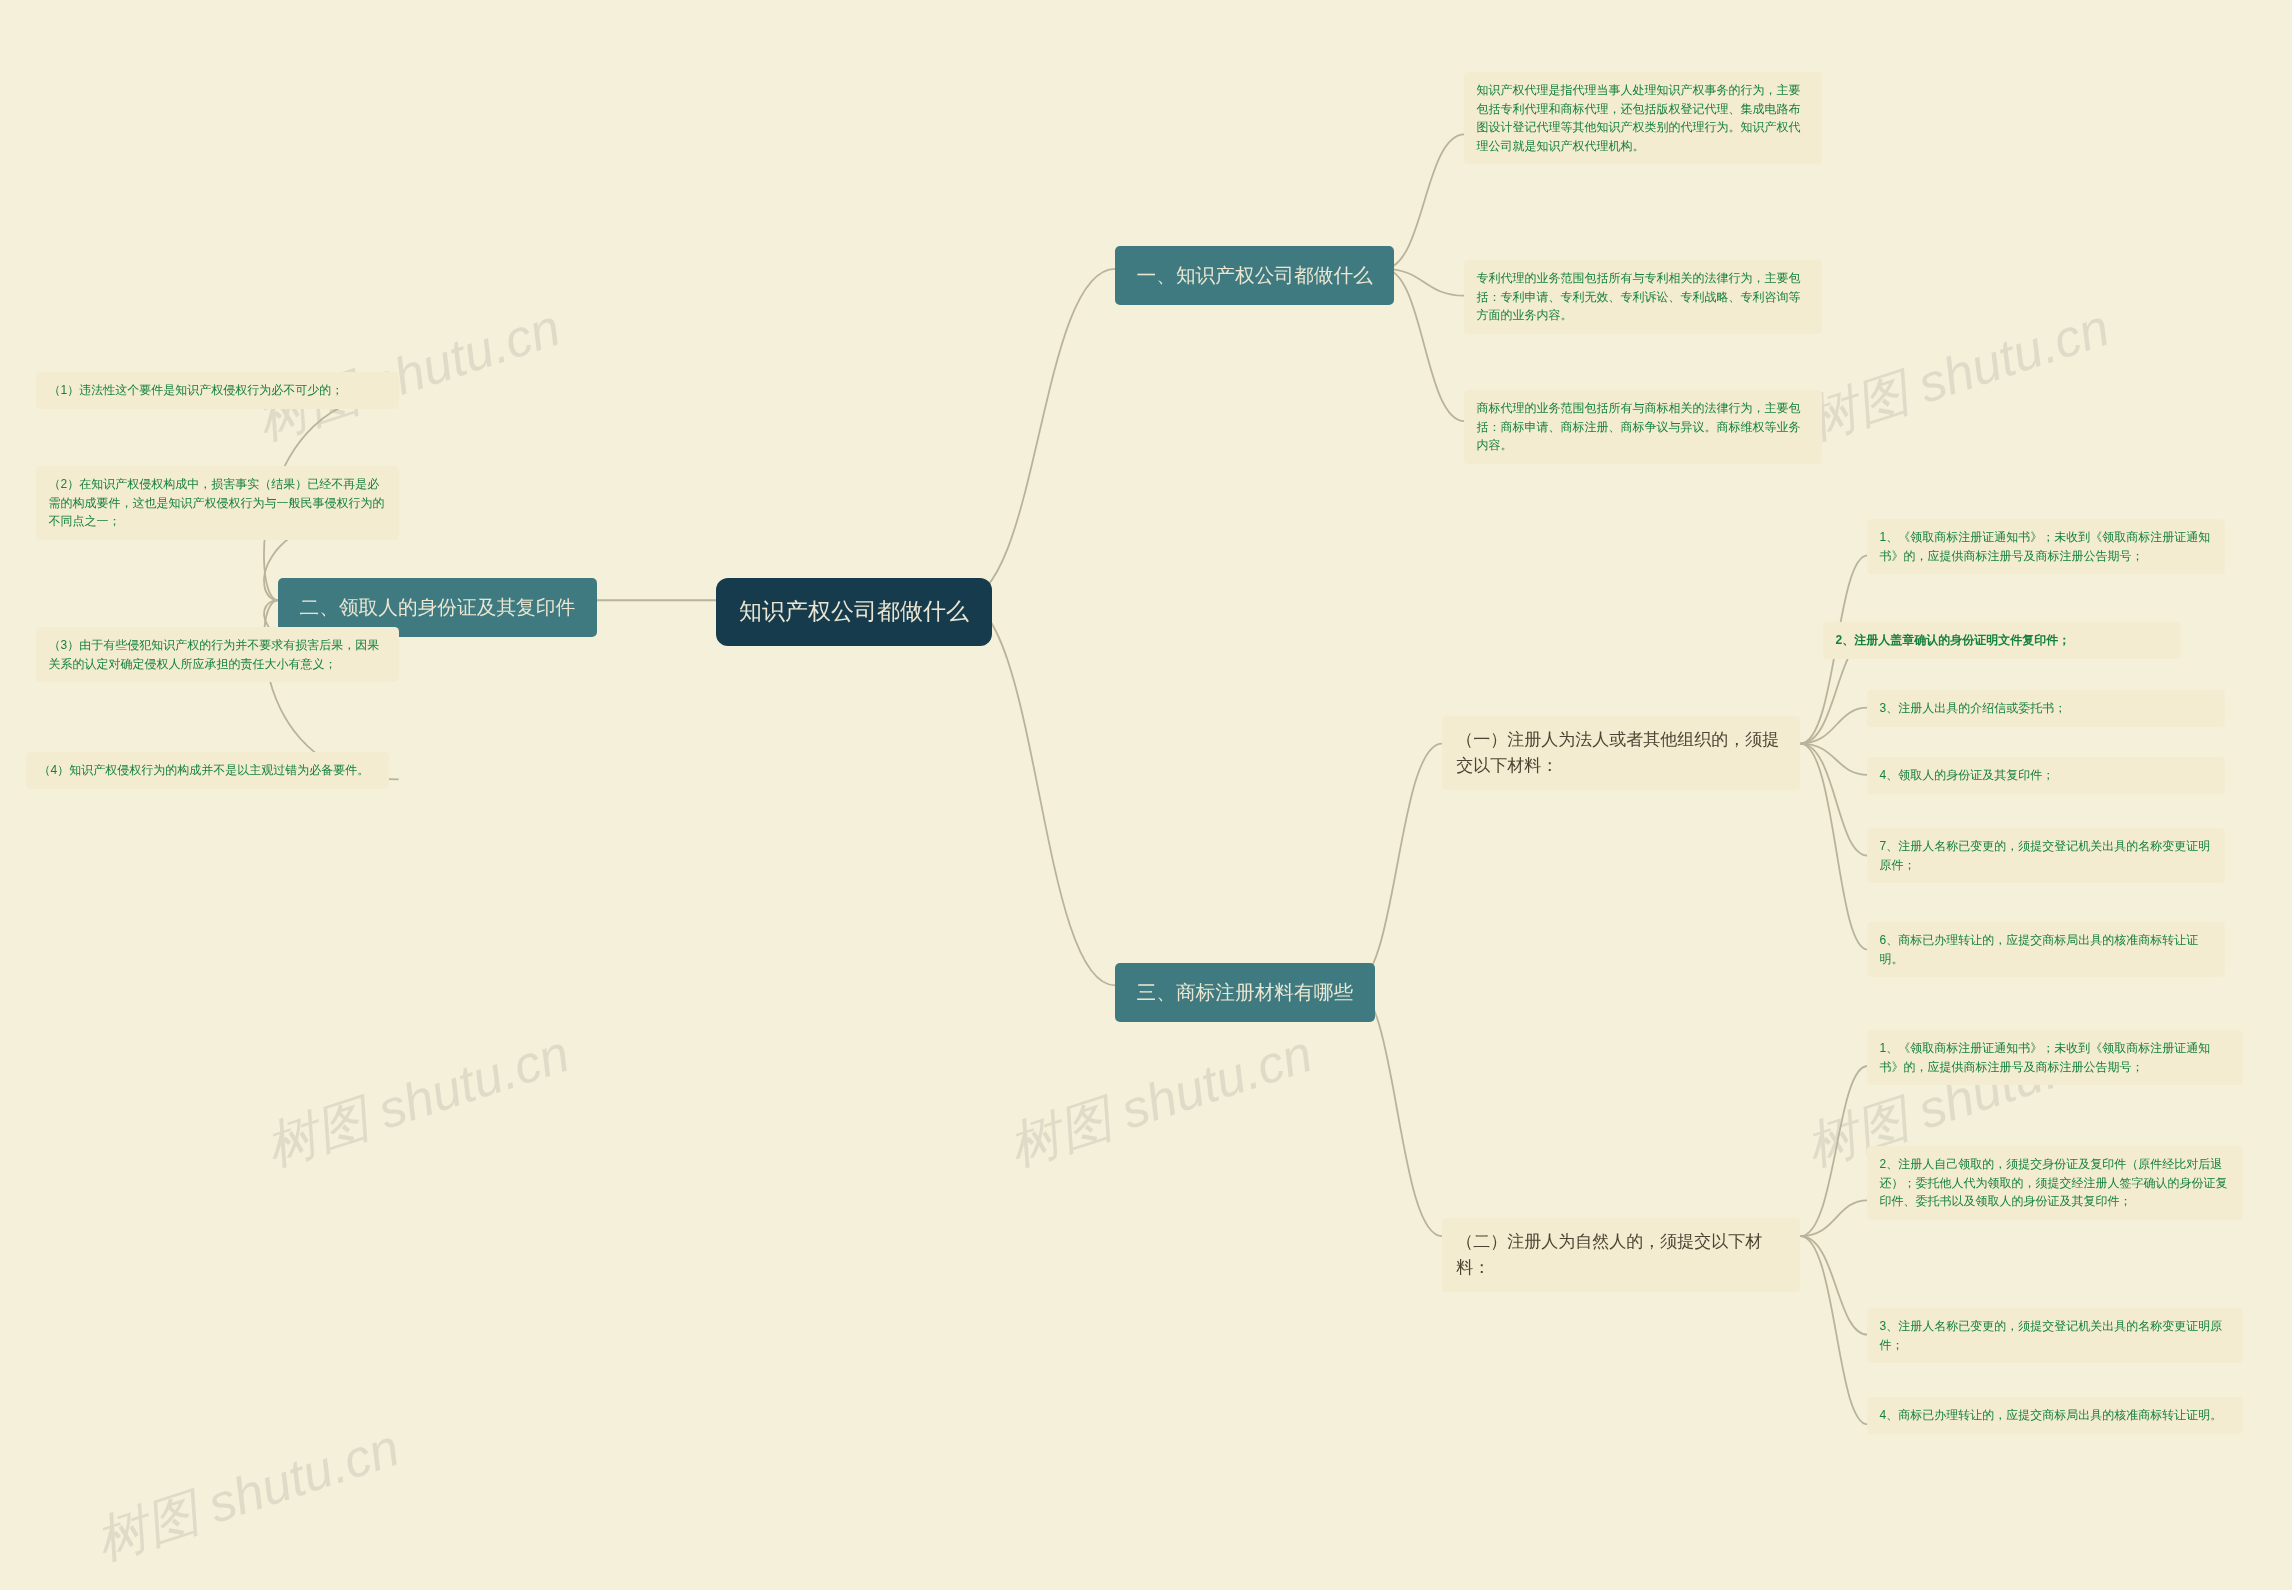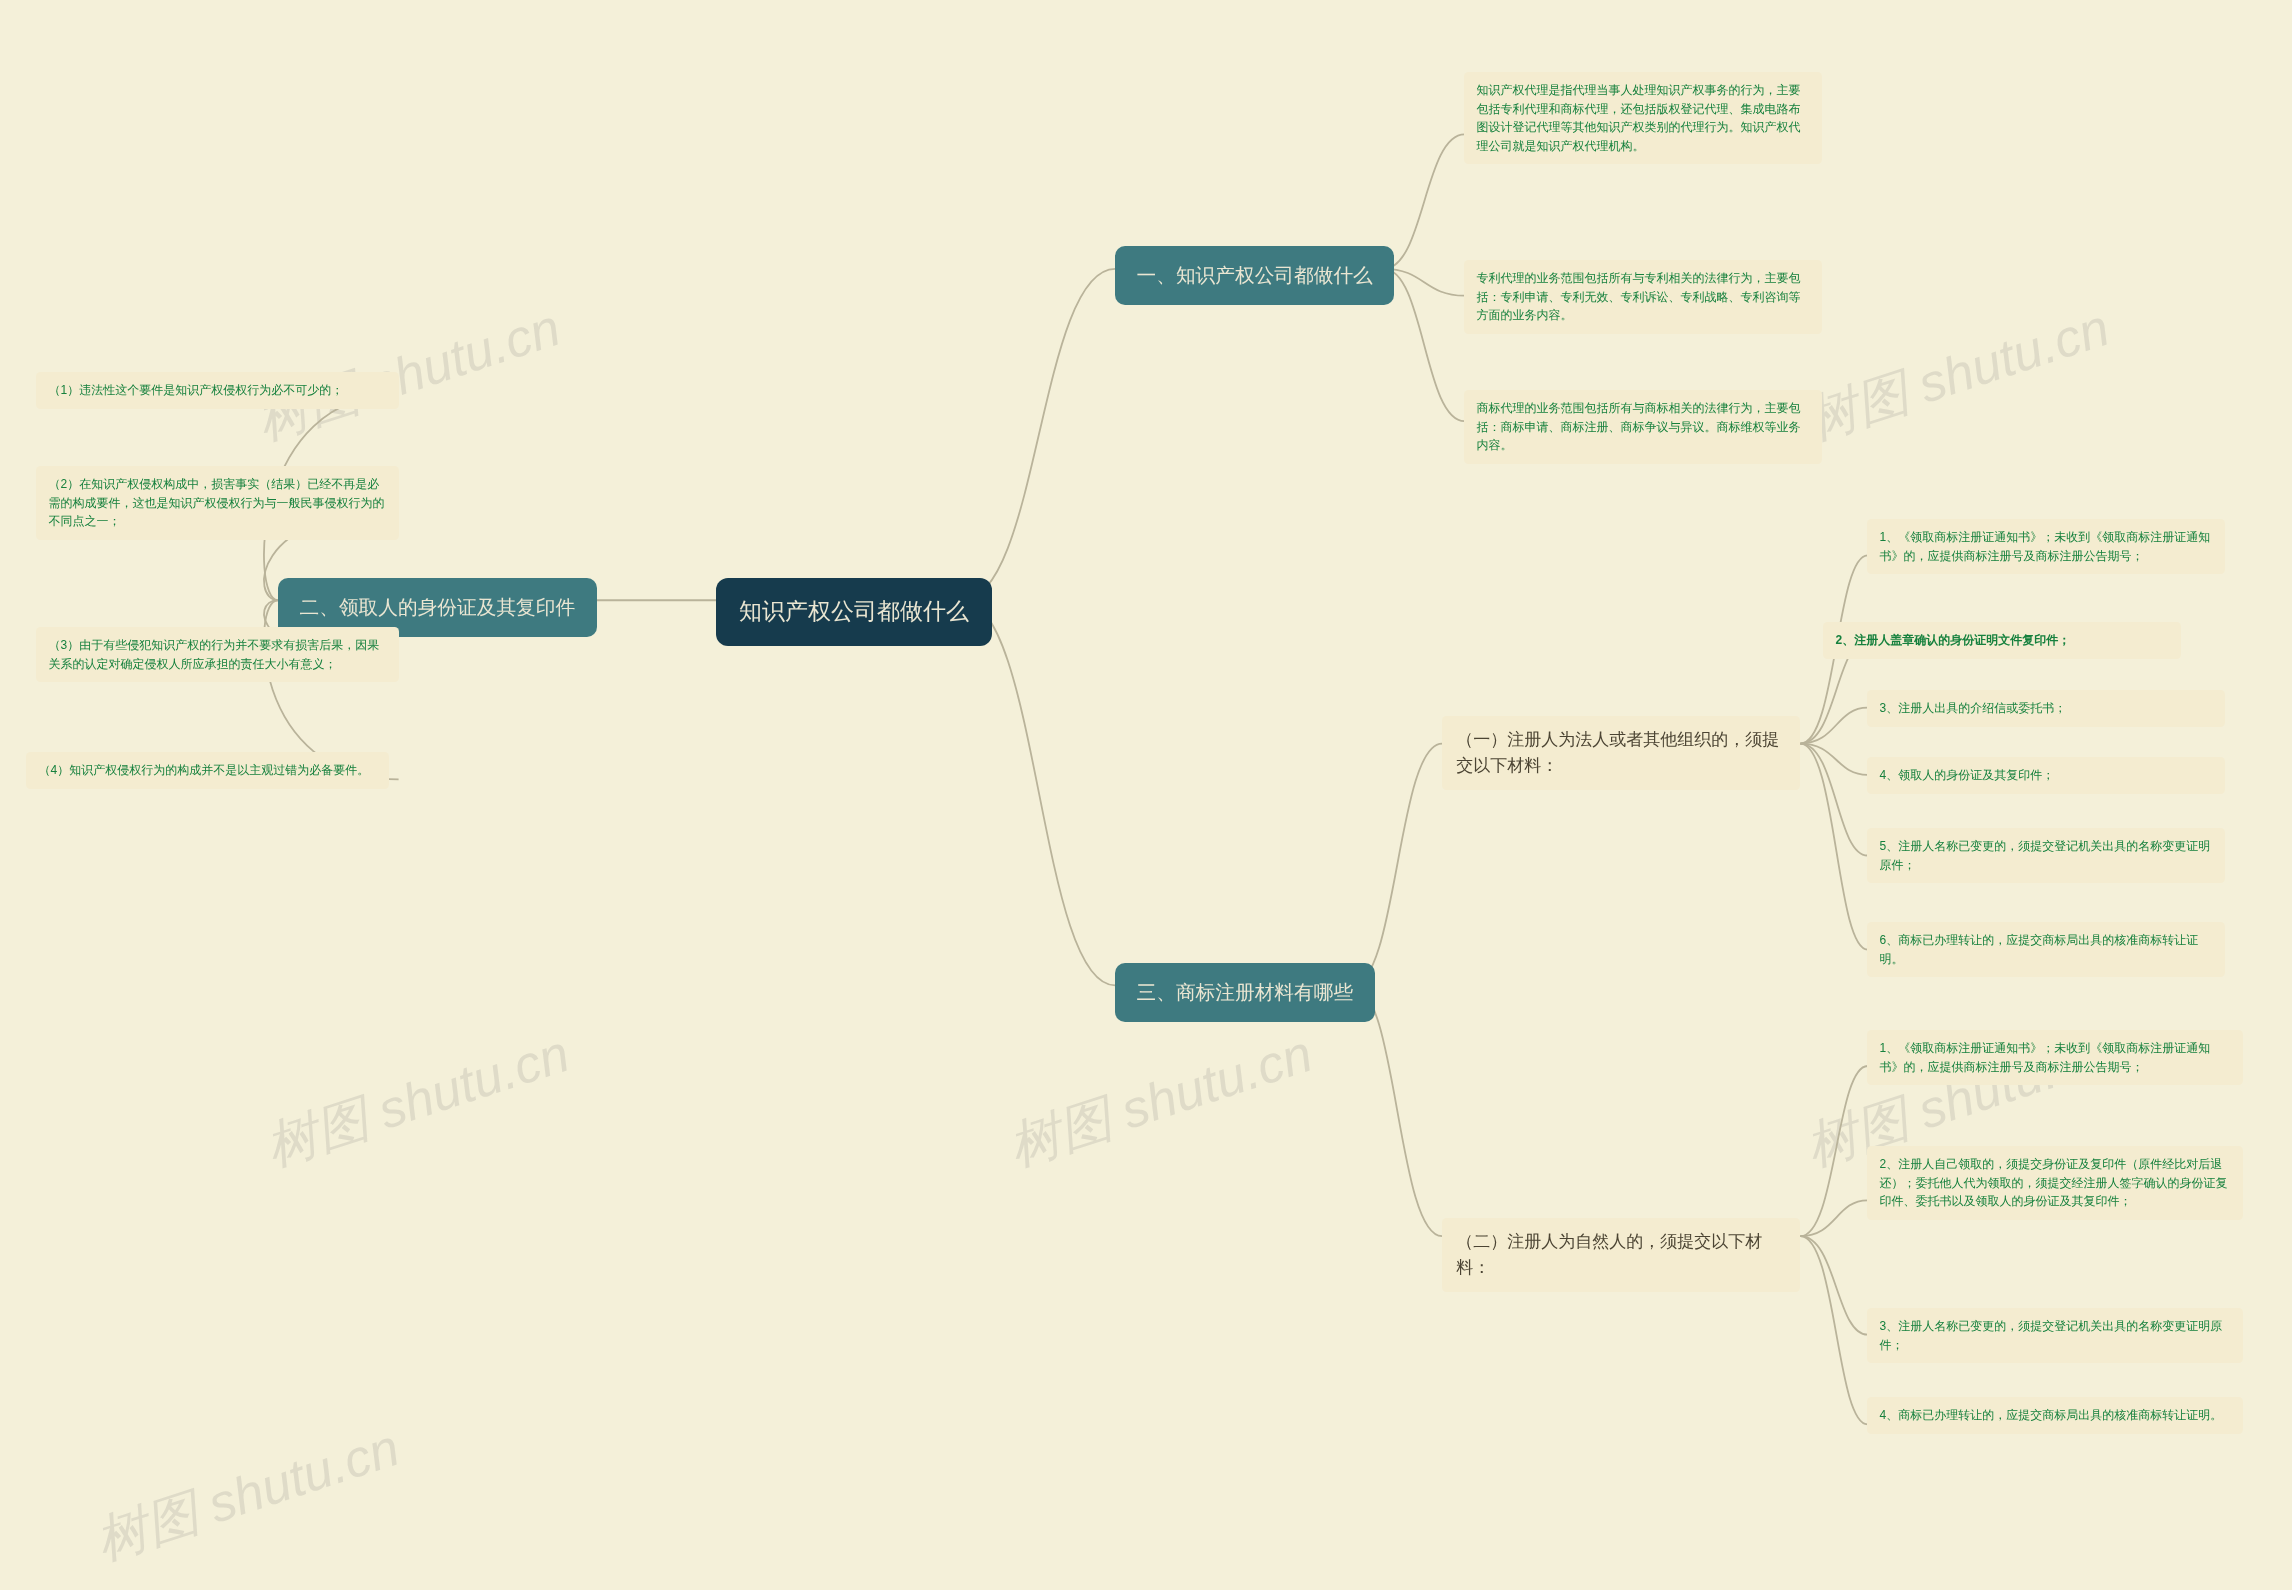--- a/index.html
+++ b/index.html
@@ -24,21 +24,21 @@
     color: #eae6d2;
     font-size: 23px;
     padding: 16px 23px;
     border-radius: 12px;
   }
   .branch {
     background: #3e7a80;
     color: #eae6d2;
     font-size: 19.7px;
     padding: 14.3px 21.5px;
-    border-radius: 10px;
+    border-radius: 5px;
   }
   .sub {
     background: #f4ecd0;
     color: #4b4433;
     font-size: 17px;
     padding: 10.7px 14.3px;
     border-radius: 4.5px;
   }
   .leaf {
     background: #f4ecd0;
@@ -129,21 +129,21 @@
 <div class="node leaf" style="left:36px; top:627px; width:363px;">（3）由于有些侵犯知识产权的行为并不要求有损害后果，因果关系的认定对确定侵权人所应承担的责任大小有意义；</div>
 <div class="node leaf" style="left:26px; top:752px; width:363px;">（4）知识产权侵权行为的构成并不是以主观过错为必备要件。</div>
 
 <div class="node branch" style="left:1115px; top:963px;">三、商标注册材料有哪些</div>
 
 <div class="node sub" style="left:1442px; top:716px; width:358px;">（一）注册人为法人或者其他组织的，须提交以下材料：</div>
 <div class="node leaf" style="left:1867px; top:519px; width:358px;">1、《领取商标注册证通知书》；未收到《领取商标注册证通知书》的，应提供商标注册号及商标注册公告期号；</div>
 <div class="node leaf" style="left:1823px; top:622px; width:358px;font-weight:bold;">2、注册人盖章确认的身份证明文件复印件；</div>
 <div class="node leaf" style="left:1867px; top:690px; width:358px;">3、注册人出具的介绍信或委托书；</div>
 <div class="node leaf" style="left:1867px; top:757px; width:358px;">4、领取人的身份证及其复印件；</div>
-<div class="node leaf" style="left:1867px; top:828px; width:358px;">5、注册人名称已变更的，须提交登记机关出具的名称变更证明原件；</div>
+<div class="node leaf" style="left:1867px; top:828px; width:358px;">7、注册人名称已变更的，须提交登记机关出具的名称变更证明原件；</div>
 <div class="node leaf" style="left:1867px; top:922px; width:358px;">6、商标已办理转让的，应提交商标局出具的核准商标转让证明。</div>
 
 <div class="node sub" style="left:1442px; top:1218px; width:358px;">（二）注册人为自然人的，须提交以下材料：</div>
 <div class="node leaf" style="left:1867px; top:1030px; width:376px;">1、《领取商标注册证通知书》；未收到《领取商标注册证通知书》的，应提供商标注册号及商标注册公告期号；</div>
 <div class="node leaf" style="left:1867px; top:1146px; width:376px;">2、注册人自己领取的，须提交身份证及复印件（原件经比对后退还）；委托他人代为领取的，须提交经注册人签字确认的身份证复印件、委托书以及领取人的身份证及其复印件；</div>
 <div class="node leaf" style="left:1867px; top:1308px; width:376px;">3、注册人名称已变更的，须提交登记机关出具的名称变更证明原件；</div>
 <div class="node leaf" style="left:1867px; top:1397px; width:376px;">4、商标已办理转让的，应提交商标局出具的核准商标转让证明。</div>
 
 
 </body></html>

